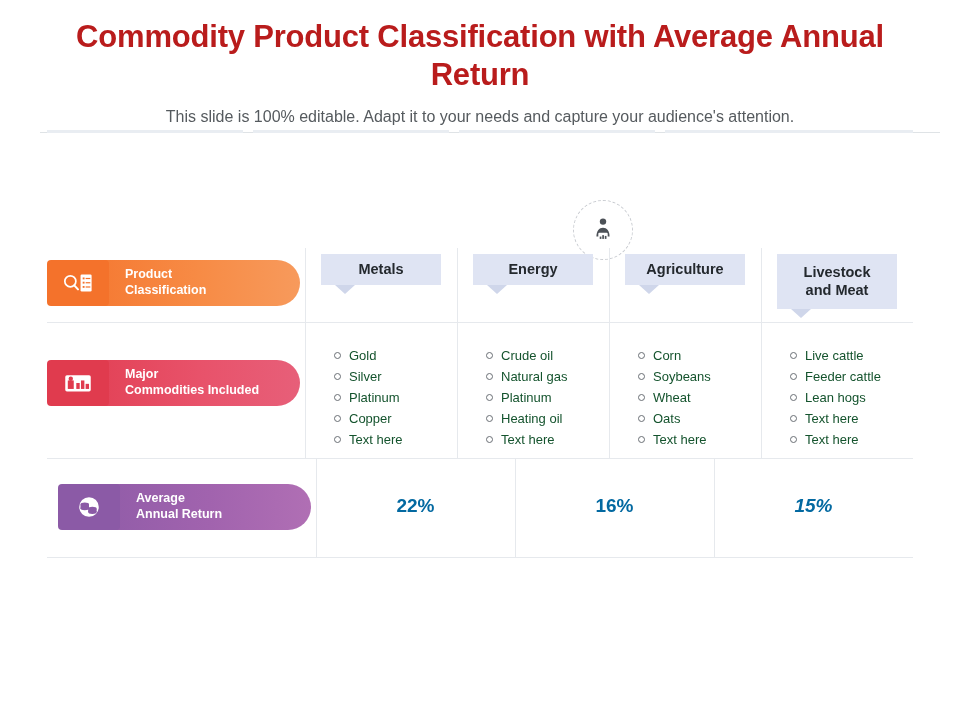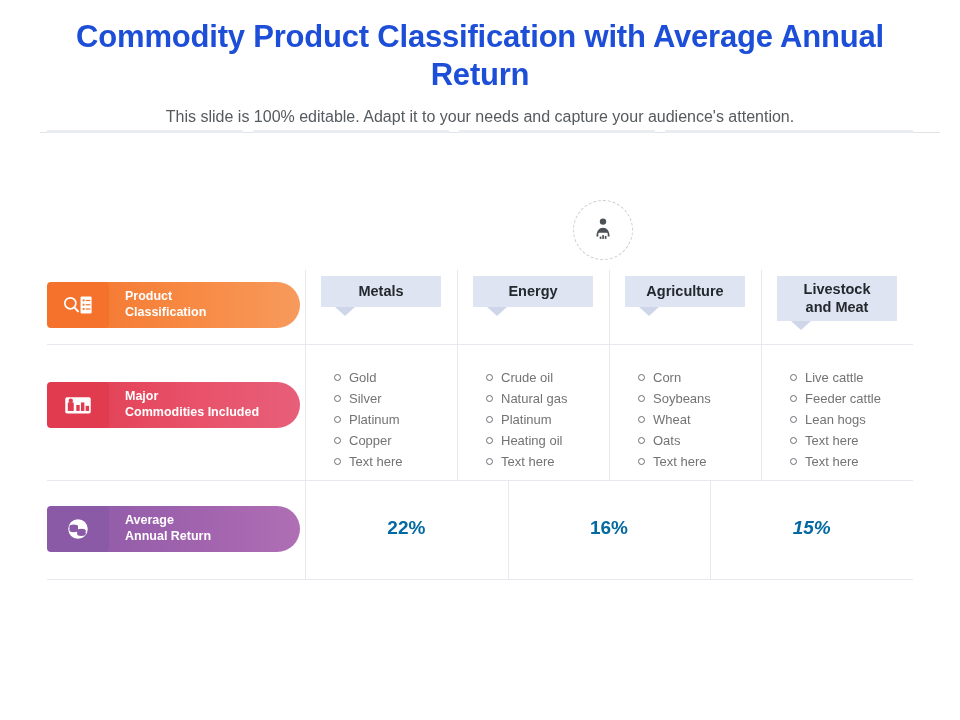--- a/index.html
+++ b/index.html
@@ -21,21 +21,21 @@
   }
 
   
   .title-block {
     padding: 18px 40px 0 40px;
     text-align: center;
   }
   .slide-title {
     font-size: 31px;
     font-weight: bold;
-    color: #1d4ed8;
+    color: #b91c1c;
     line-height: 1.22;
     letter-spacing: -0.2px;
     margin: 0 auto;
     max-width: 880px;
   }
   .slide-subtitle {
     margin-top: 14px;
     font-size: 16px;
     color: #555a5e;
     text-align: center;
@@ -61,21 +61,21 @@
     position: absolute;
     top: 0;
     height: 3px;
     background: #e9edf2;
   }
 
   
   .matrix {
     position: absolute;
     left: 47px;
-    top: 270px;
+    top: 248px;
     width: 866px;
   }
 
   .row {
     position: relative;
     display: flex;
   }
   .row-sep {
     height: 1px;
     background: #e6e9ed;
@@ -147,40 +147,40 @@
     align-items: center;
     justify-content: center;
     text-align: center;
     font-weight: bold;
     font-size: 14.5px;
     color: #24292e;
     line-height: 1.2;
     padding: 0 6px;
     box-sizing: border-box;
   }
-  .chip.tall { height: 45px; }
+  .chip.tall { height: 55px; }
   .chip:after {
     content: "";
     position: absolute;
     left: 14px;
     bottom: -9px;
     width: 0;
     height: 0;
     border-left: 10px solid transparent;
     border-right: 10px solid transparent;
     border-top: 9px solid #cfd6ea;
   }
 
   
   .bullets {
     margin: 0;
     padding: 0 8px 0 44px;
     list-style: none;
     font-size: 13px;
-    color: #737373;
+    color: #14532d;
     line-height: 1.62;
   }
   .bullets li {
     position: relative;
   }
   .bullets li:before {
     content: "";
     position: absolute;
     left: -15px;
     top: 7px;
@@ -362,21 +362,21 @@
           <li>Feeder cattle</li>
           <li>Lean hogs</li>
           <li>Text here</li>
           <li>Text here</li>
         </ul>
       </div>
     </div>
 
     <div class="row-sep"></div>
 
-    <div class="row" style="height:98px;">
+    <div class="row" style="height:98px;margin-left:11px;">
       <div class="label-cell">
         <div class="pill pill-3" style="margin-top:25px;">
           <span class="pill-icon sq-3">
             <svg width="34" height="26" viewBox="0 0 40 30" aria-hidden="true">
               <circle cx="20" cy="15" r="11.5" fill="#ffffff"></circle>
               <ellipse cx="15" cy="12" rx="5" ry="2.2" fill="#8b5aa6"></ellipse>
               <rect x="10" y="12" width="10" height="4.5" fill="#8b5aa6"></rect>
               <ellipse cx="15" cy="16.5" rx="5" ry="2.2" fill="#8b5aa6"></ellipse>
               <ellipse cx="24" cy="17" rx="5" ry="2.2" fill="#8b5aa6"></ellipse>
               <rect x="19" y="17" width="10" height="4" fill="#8b5aa6"></rect>

